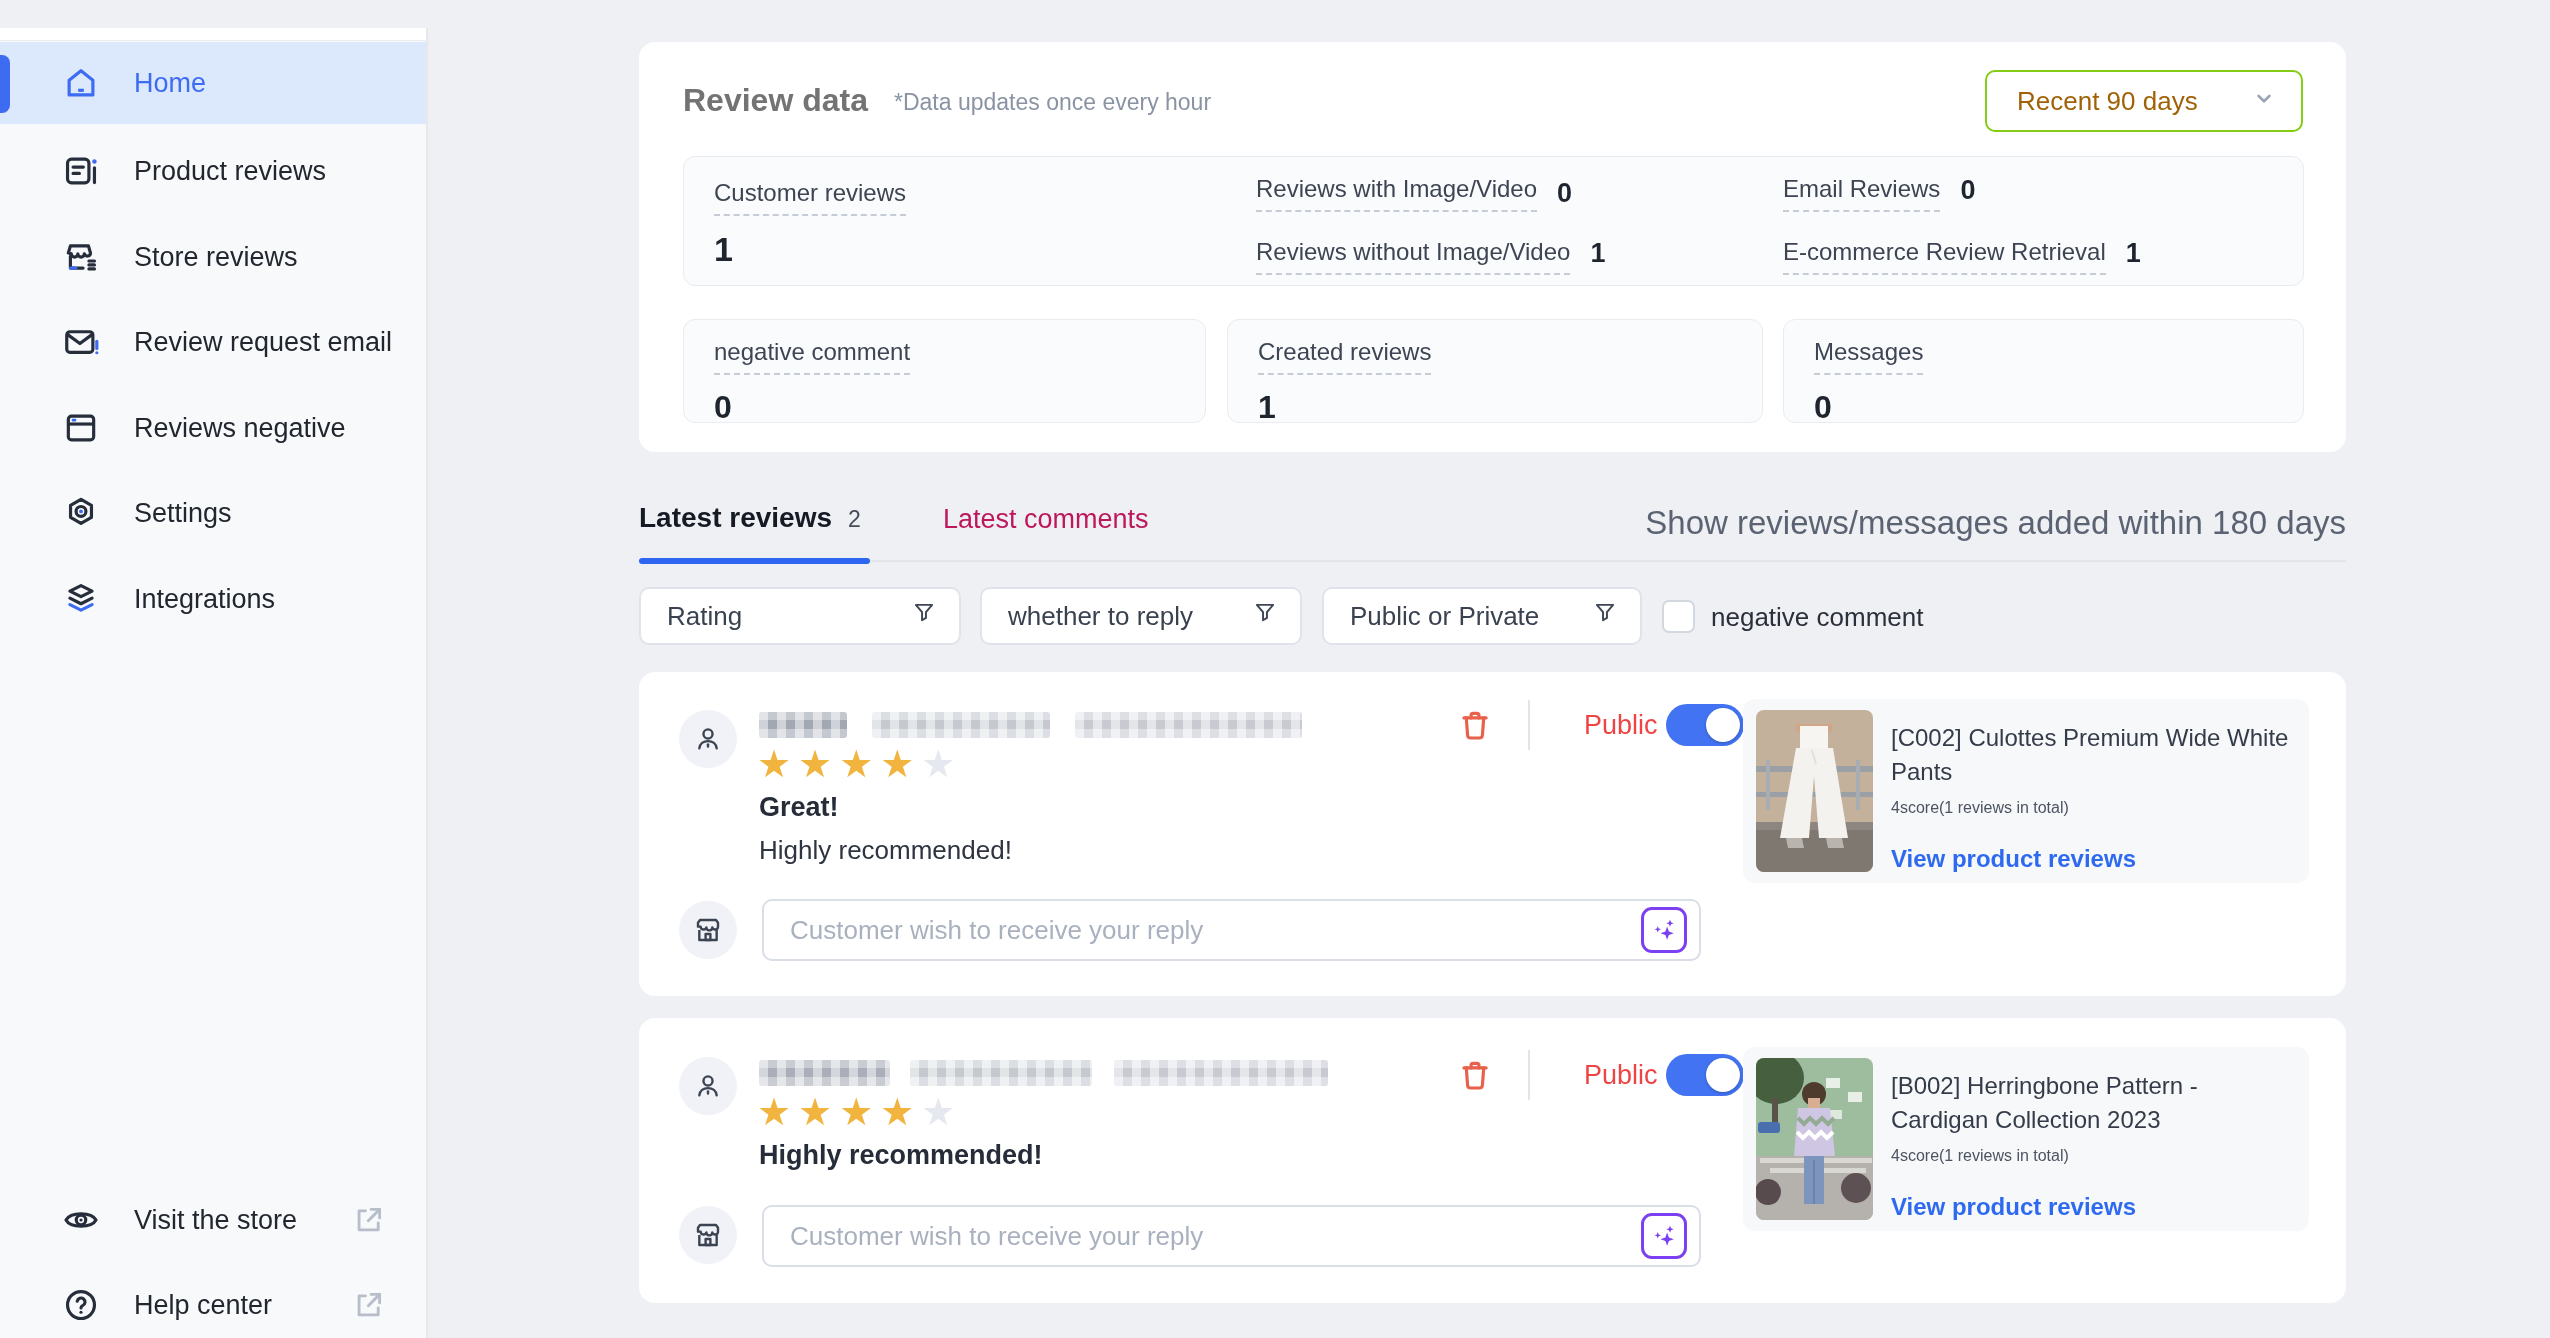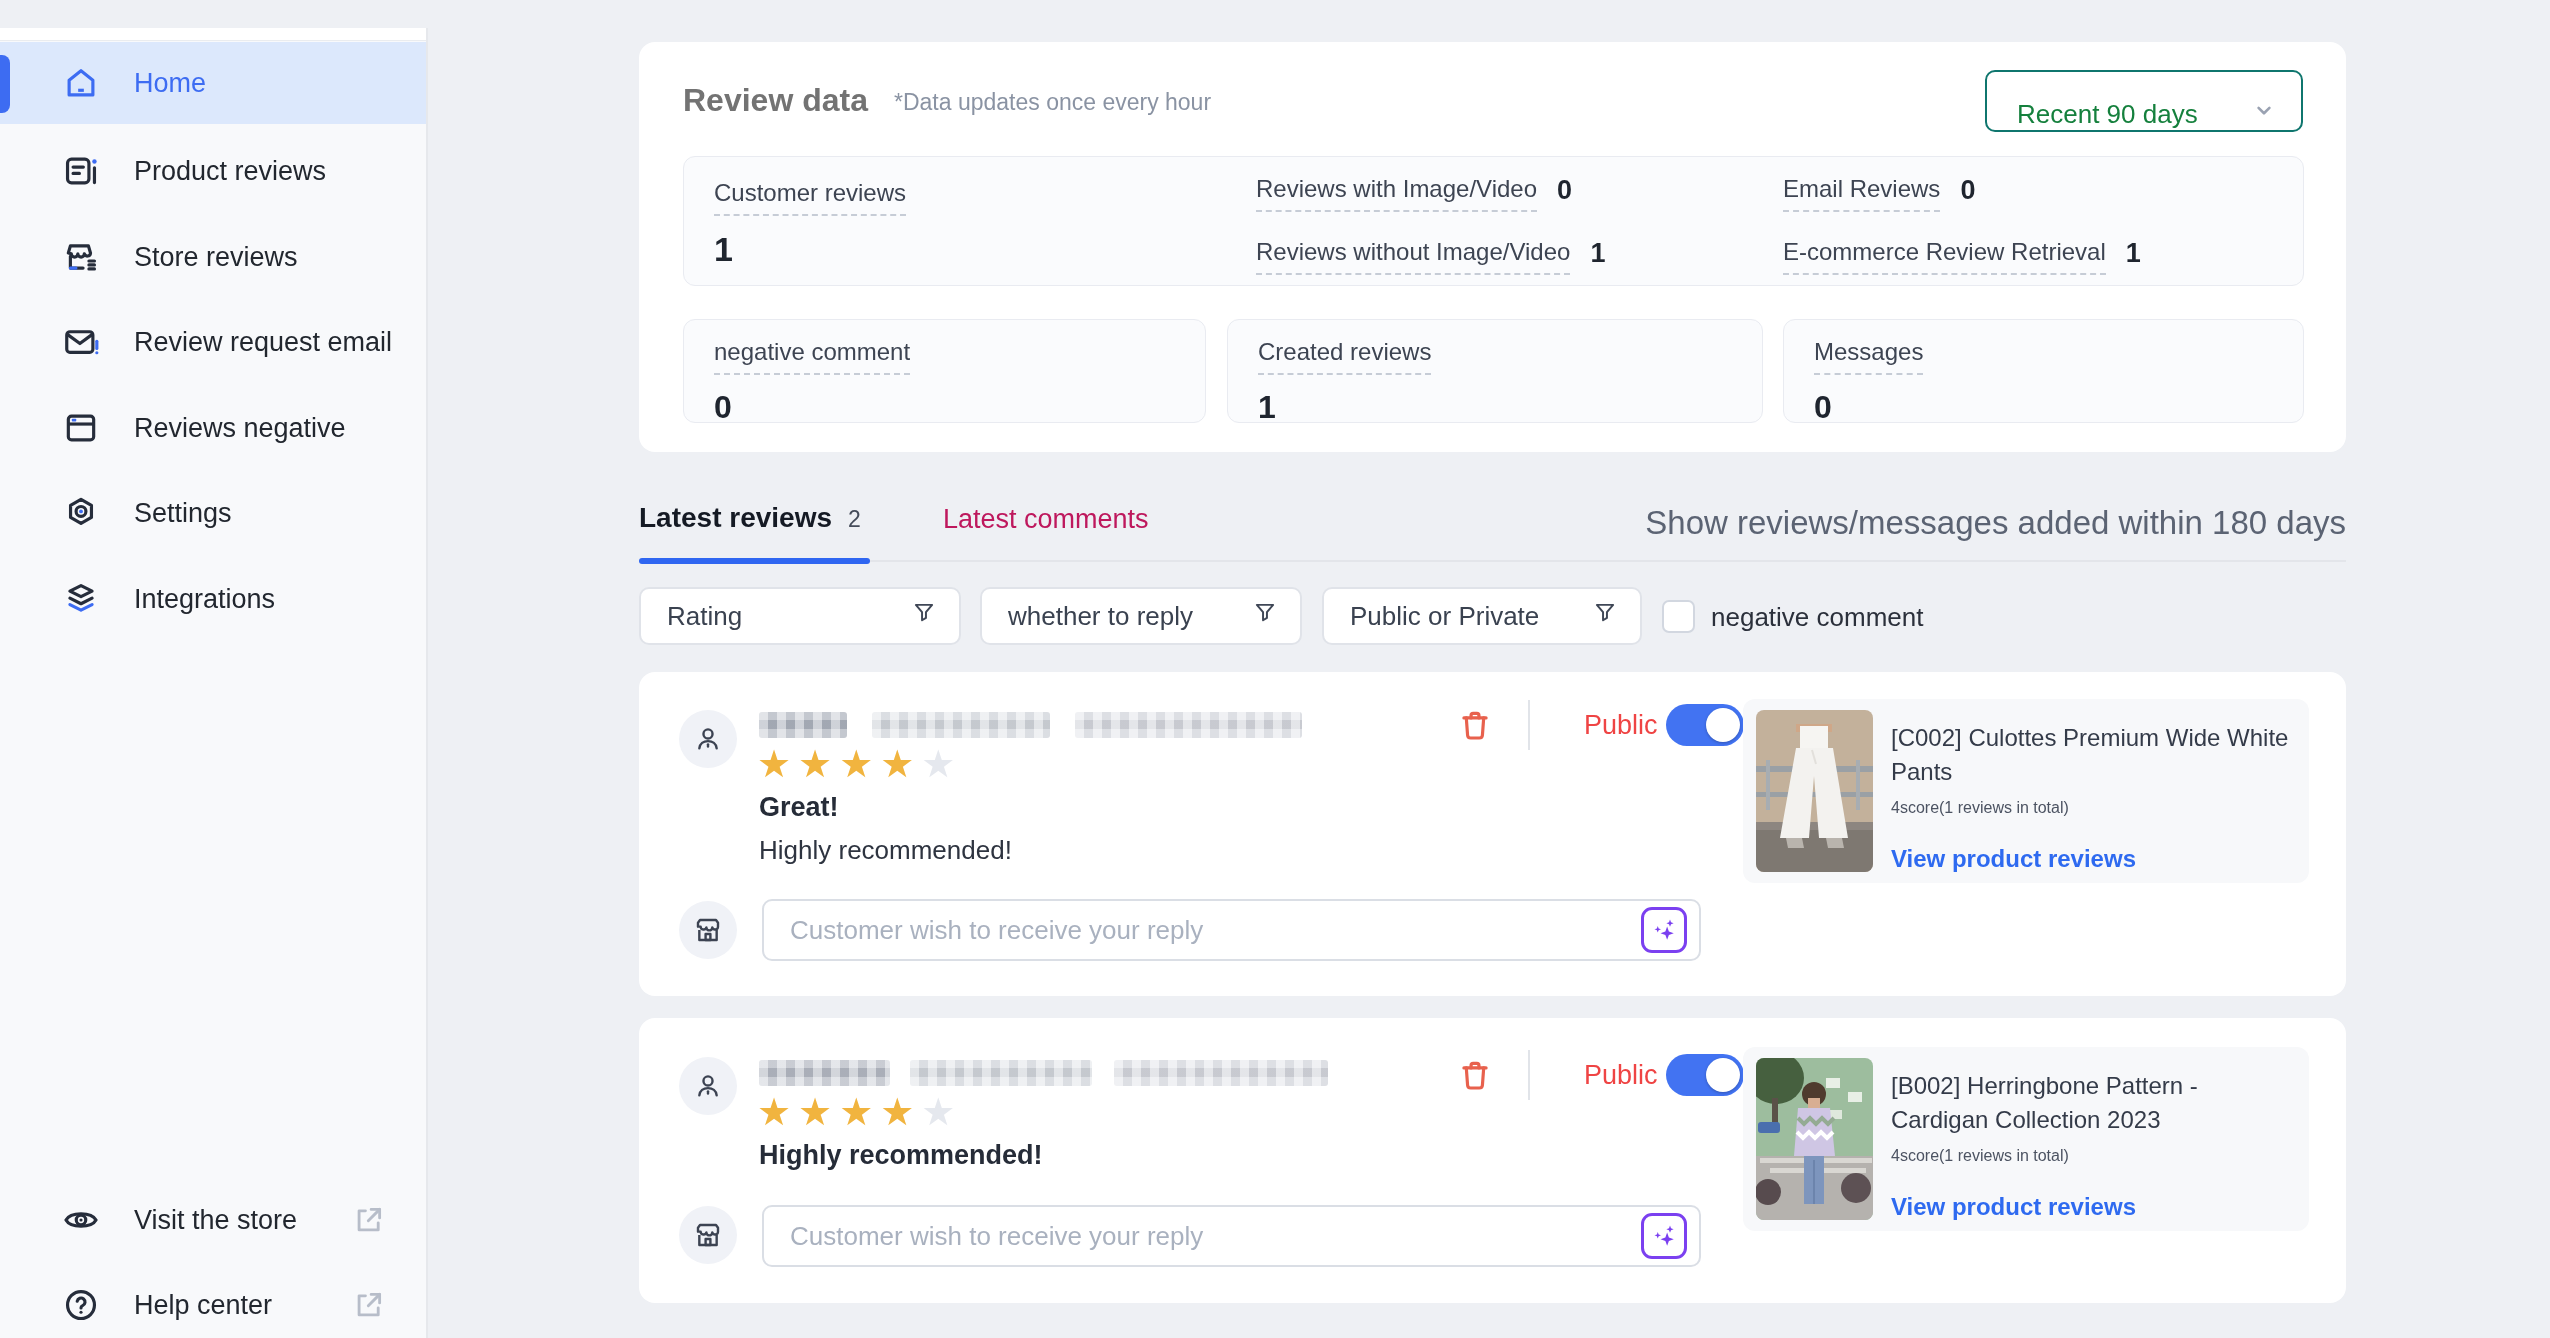--- a/index.html
+++ b/index.html
@@ -11,21 +11,21 @@
   .sb-item .sb-ico{width:38px;height:38px;margin-right:34px;flex:0 0 auto;display:flex;align-items:center;justify-content:center;}
   .sb-item.active{background:#dce8fc;color:#3d6cf2;}
   .sb-indicator{position:absolute;left:0;top:13px;width:10px;height:58px;background:#3d6cf2;border-radius:0 8px 8px 0;}
   .sb-ext{position:absolute;left:352px;width:34px;height:34px;}
   
   .card{position:absolute;background:#ffffff;border-radius:16px;}
   
   .rd-head{position:absolute;left:44px;top:40px;display:flex;align-items:center;}
   .rd-title{font-size:32px;font-weight:700;color:#737373;}
   .rd-note{font-size:23px;color:#8a93a3;margin-left:26px;padding-top:4px;}
-  .rd-select{position:absolute;right:43px;top:28px;width:318px;height:62px;border:2px solid #0f766e;border-radius:10px;background:#fff;display:flex;align-items:flex-end;justify-content:space-between;padding:0 24px 0 30px;box-sizing:border-box;font-size:26px;color:#15803d;cursor:pointer;}
+  .rd-select{position:absolute;right:43px;top:28px;width:318px;height:62px;border:2px solid #84cc16;border-radius:10px;background:#fff;display:flex;align-items:center;justify-content:space-between;padding:0 24px 0 30px;box-sizing:border-box;font-size:26px;color:#a16207;cursor:pointer;}
   .rd-stats{position:absolute;left:44px;top:114px;width:1621px;height:130px;background:#fafbfd;border:1px solid #e9ebf1;border-radius:12px;box-sizing:border-box;}
   .dashed-label{display:inline-block;font-size:24px;color:#3d4452;padding-bottom:7px;border-bottom:2px dashed #c6ccd6;}
   .stat-primary{position:absolute;left:30px;top:22px;}
   .stat-primary .big-val{font-size:34px;font-weight:700;color:#1f252f;margin-top:14px;}
   .stat-cell{position:absolute;display:flex;align-items:flex-start;gap:20px;}
   .stat-cell .val{font-size:27px;font-weight:700;color:#1f252f;padding-top:0px;}
   .metric-box{position:absolute;top:277px;height:104px;background:#fafbfd;border:1px solid #e9ebf1;border-radius:12px;box-sizing:border-box;padding:18px 0 0 30px;}
   .metric-box .big-val{font-size:32px;font-weight:700;color:#1f252f;margin-top:14px;}
   
   .tabs-row{position:absolute;left:639px;top:494px;width:1707px;height:70px;}
@@ -199,21 +199,21 @@
           <path d="m7 10 5 5 5-5"></path>
         </svg>
     </span>
   </div>
 
   <div class="rd-stats">
     <div class="stat-primary">
       <span class="dashed-label">Customer reviews</span>
       <div class="big-val">1</div>
     </div>
-    <div class="stat-cell" style="left:572px;top:18px;">
+    <div class="stat-cell" style="left:572px;top:18px;align-items:center;">
       <span class="dashed-label">Reviews with Image/Video</span>
       <span class="val">0</span>
     </div>
     <div class="stat-cell" style="left:572px;top:81px;">
       <span class="dashed-label">Reviews without Image/Video</span>
       <span class="val">1</span>
     </div>
     <div class="stat-cell" style="left:1099px;top:18px;">
       <span class="dashed-label">Email Reviews</span>
       <span class="val">0</span>

